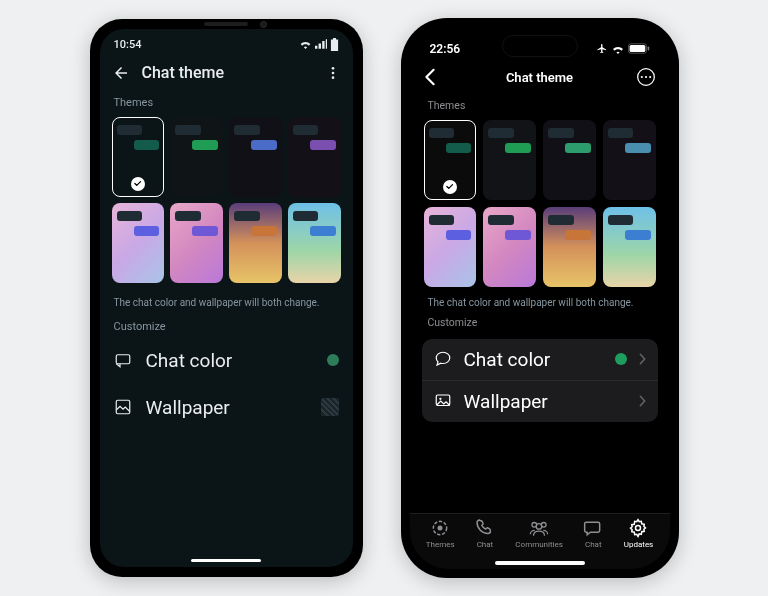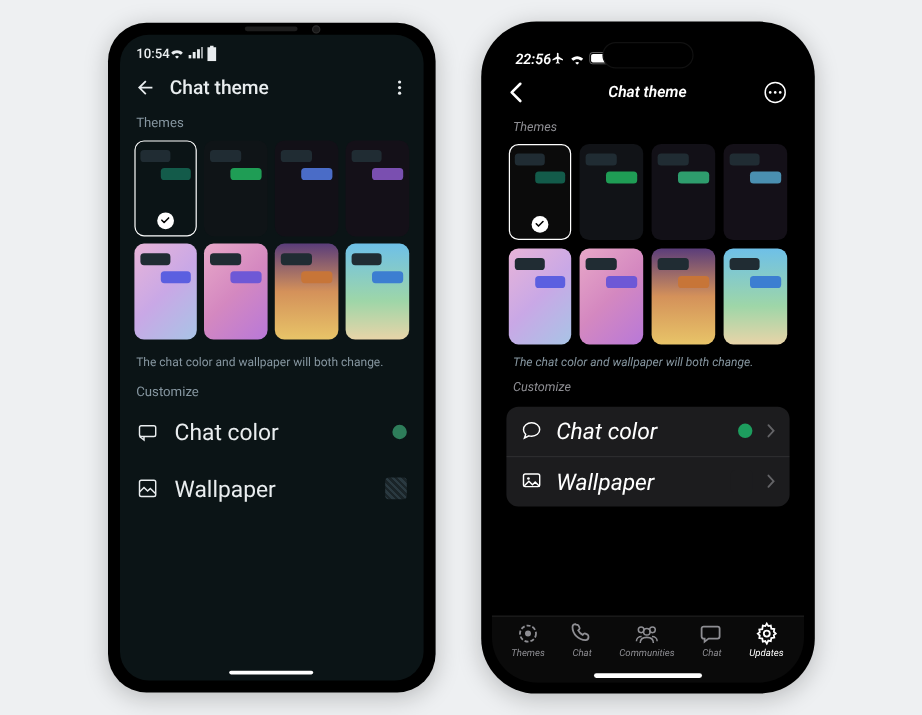--- a/index.html
+++ b/index.html
@@ -35,21 +35,21 @@
   .android .speaker {
     position: absolute; top: 3px; left: 50%; transform: translateX(-50%);
     width: 44px; height: 4px; background: #1d1d1d; border-radius: 3px;
   }
   .android .camera {
     position: absolute; top: 2px; left: calc(50% + 34px);
     width: 7px; height: 7px; background: #1a1a1a; border-radius: 50%;
     border: 1px solid #2c2c2c;
   }
   .statusbar {
-    display: flex; justify-content: flex-start; align-items: center;
+    display: flex; justify-content: space-between; align-items: center;
     padding: 8px 14px 4px; font-size: 11px; font-weight: 500;
     height: 26px;
   }
   .statusbar .right-icons { display: flex; gap: 3px; align-items: center; }
   .appbar {
     display: flex; align-items: center; gap: 12px;
     padding: 8px 12px;
   }
   .appbar h1 { font-size: 16px; font-weight: 500; flex: 1; }
   .section-label {
@@ -99,21 +99,20 @@
   .android .home-indicator {
     position: absolute; bottom: 5px; left: 50%; transform: translateX(-50%);
     width: 70px; height: 3px; background: #fff; border-radius: 2px;
   }
 
   
   .iphone {
     width: 278px; height: 560px;
     border-radius: 46px;
     padding: 9px;
-    font-style: italic;
   }
   .iphone .screen {
     width: 100%; height: 100%;
     background: #000;
     border-radius: 38px;
     position: relative;
     color: #fff;
     overflow: hidden;
   }
   .dynamic-island {

